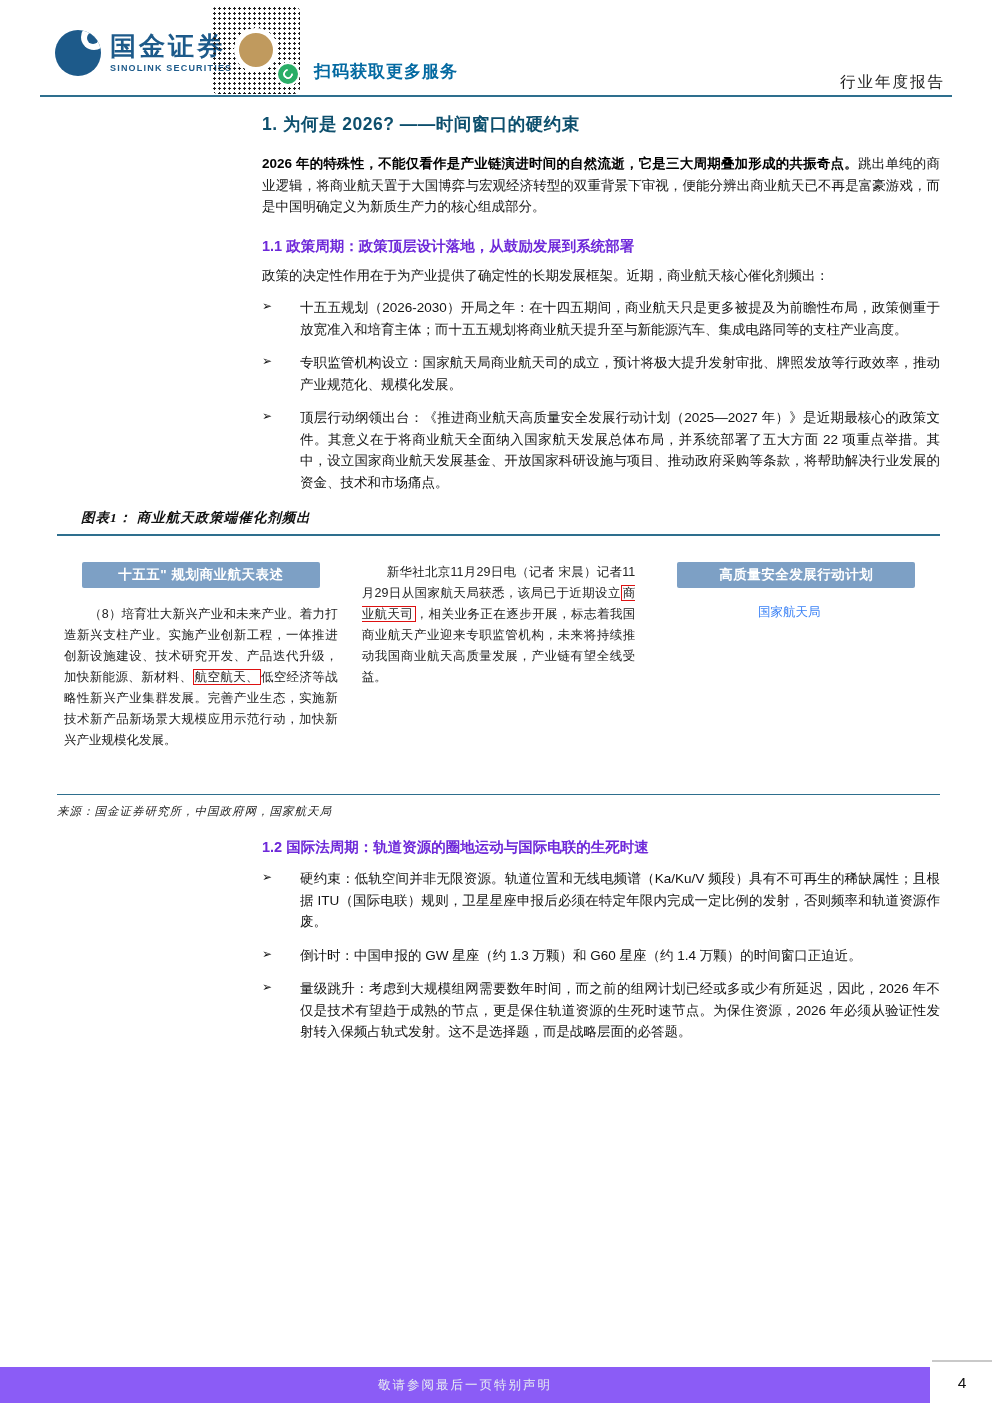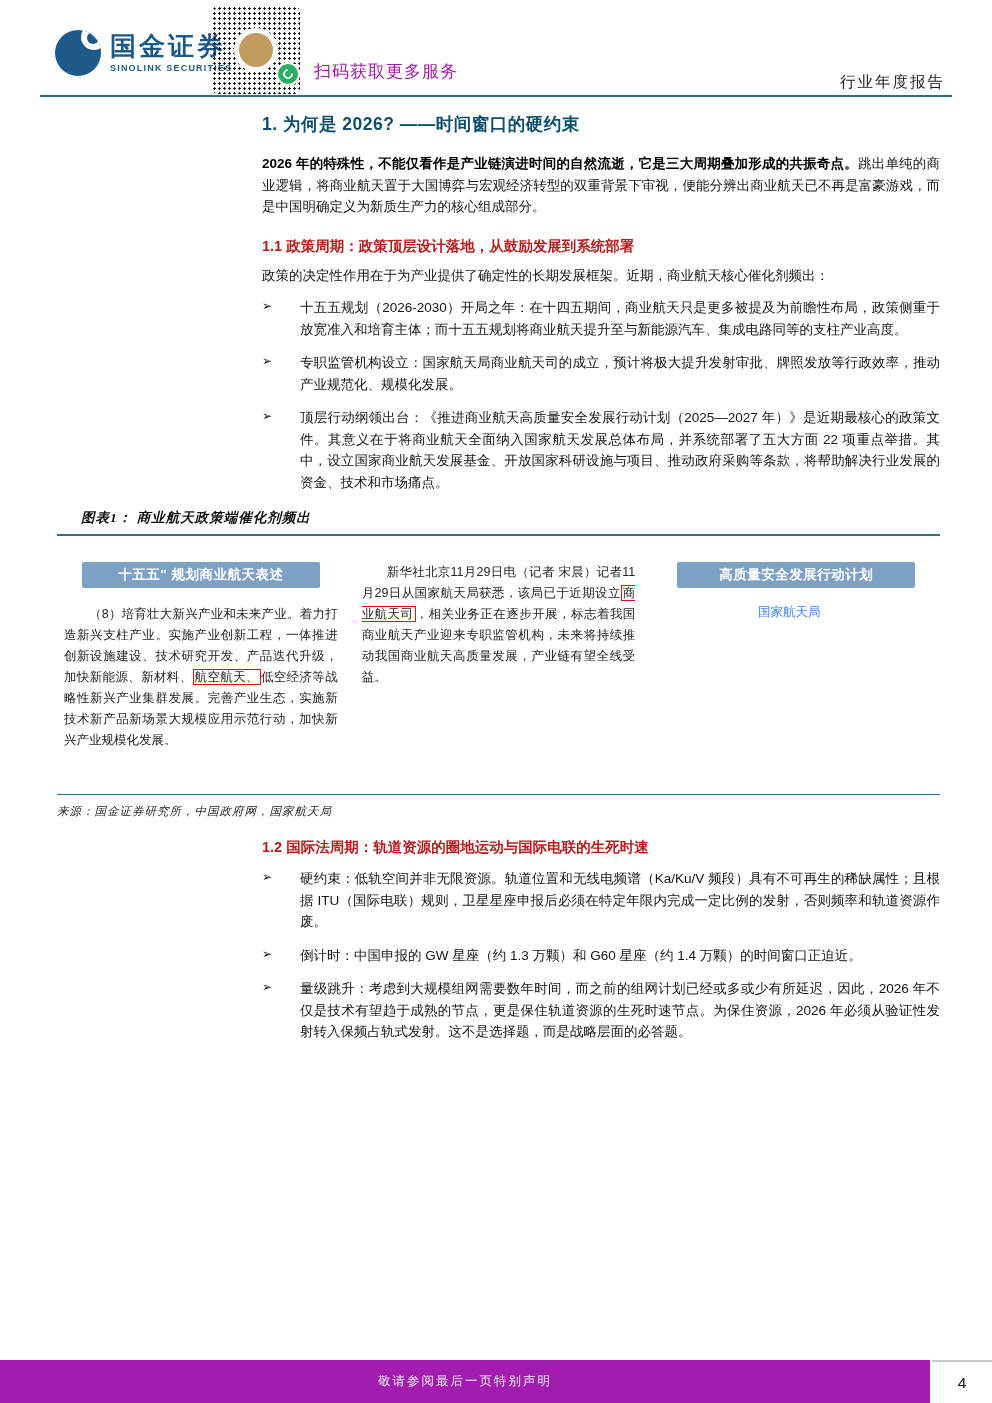--- a/index.html
+++ b/index.html
@@ -24,31 +24,31 @@
         background-size:5px 5px; border-radius:6px; }
   .qr-center { position:absolute; left:50%; top:50%; transform:translate(-50%,-50%);
         width:44px; height:44px; background:#fff; border-radius:50%;
         display:flex; align-items:center; justify-content:center; }
   .qr-badge { width:34px; height:34px; border-radius:50%; background:#c09a5e;
         display:flex; align-items:center; justify-content:center;
         color:#fff; font-size:5px; text-align:center; line-height:1.2; }
   .qr-green { position:absolute; right:0px; bottom:8px; width:24px; height:24px; border-radius:50%;
         background:#2aae67; border:2px solid #fff; display:flex; align-items:center; justify-content:center; }
   .qr-green i { display:block; width:10px; height:10px; border:2.5px solid #fff; border-radius:50%; border-top-color:transparent; transform:rotate(40deg); }
-  .qr-cap { position:absolute; left:314px; top:60px; font-size:17px; font-weight:normal; color:#a21caf; letter-spacing:1px; }
+  .qr-cap { position:absolute; left:314px; top:60px; font-size:17px; font-weight:bold; color:#0369a1; letter-spacing:1px; }
   .report-type { position:absolute; right:47px; top:72px; font-family:"Liberation Serif", serif;
         font-size:15.5px; color:#222; letter-spacing:2px; }
 
   
   .col { margin-left:262px; width:678px; }
   .sec-title { padding-top:112px; font-size:17.5px; font-weight:bold; color:#0d4f6d; letter-spacing:0.5px; }
   p.body { font-size:13.5px; line-height:21.5px; text-align:justify; color:#131313; }
   .intro { margin-top:17px; }
   .intro b { color:#000; }
-  h2.sub { margin-top:19px; font-size:14.5px; font-weight:bold; color:#b91c1c; }
+  h2.sub { margin-top:19px; font-size:14.5px; font-weight:bold; color:#6d28d9; }
   .lead { margin-top:9px; }
   .bullets { margin-top:11px; }
   .bullet { display:flex; margin-bottom:12px; }
   .bullet .mk { flex:0 0 38px; font-size:12px; color:#111; padding-top:2px; }
   .bullet .tx { flex:1; font-size:13.5px; line-height:21.5px; text-align:justify; color:#131313; }
 
   
   .figure { margin:16px 0 0 57px; width:883px; }
   .fig-cap { font-family:"Liberation Serif", serif; font-style:italic; font-weight:bold;
         font-size:13.5px; color:#111; margin-bottom:7px; letter-spacing:1px;margin-left:24px; }
@@ -60,21 +60,21 @@
   .fig-text { font-size:12.5px; line-height:21px; text-align:justify; text-indent:2em; color:#222; padding:0 5px; }
   .fig-text .hl { border:1.5px solid #dd1111; padding:0 1px; }
   .fig-sign { text-align:center; font-size:12.5px; color:#3b82f6; margin-top:4px; padding-right:14px; }
   .fig-botline { height:1px; background:#2e6f8e; margin-top:6px; }
   .fig-src { font-family:Liberation Serif, serif; font-style:italic; font-size:11.5px;
         color:#222; margin-top:9px; letter-spacing:1px; }
 
   .col2 { margin-top:18px; }
 
   
-  .foot-bar { position:absolute; left:0; bottom:0; width:930px; height:43px; background:#a21caf;
+  .foot-bar { position:absolute; left:0; bottom:0; width:930px; height:36px; background:#8b5cf6;
         display:flex; align-items:center; justify-content:center; }
   .foot-txt { font-family:"Liberation Serif", serif; font-size:12.5px; color:#e8eef2; letter-spacing:2px; }
   .page-num { position:absolute; right:0; bottom:0; width:60px; height:43px; background:#fff;
         border-top:2px solid #c9c9c9; display:flex; align-items:center; justify-content:center;
         font-size:15.5px; color:#111; }
 </style>
 </head>
 <body>
 
 <div class="page">

